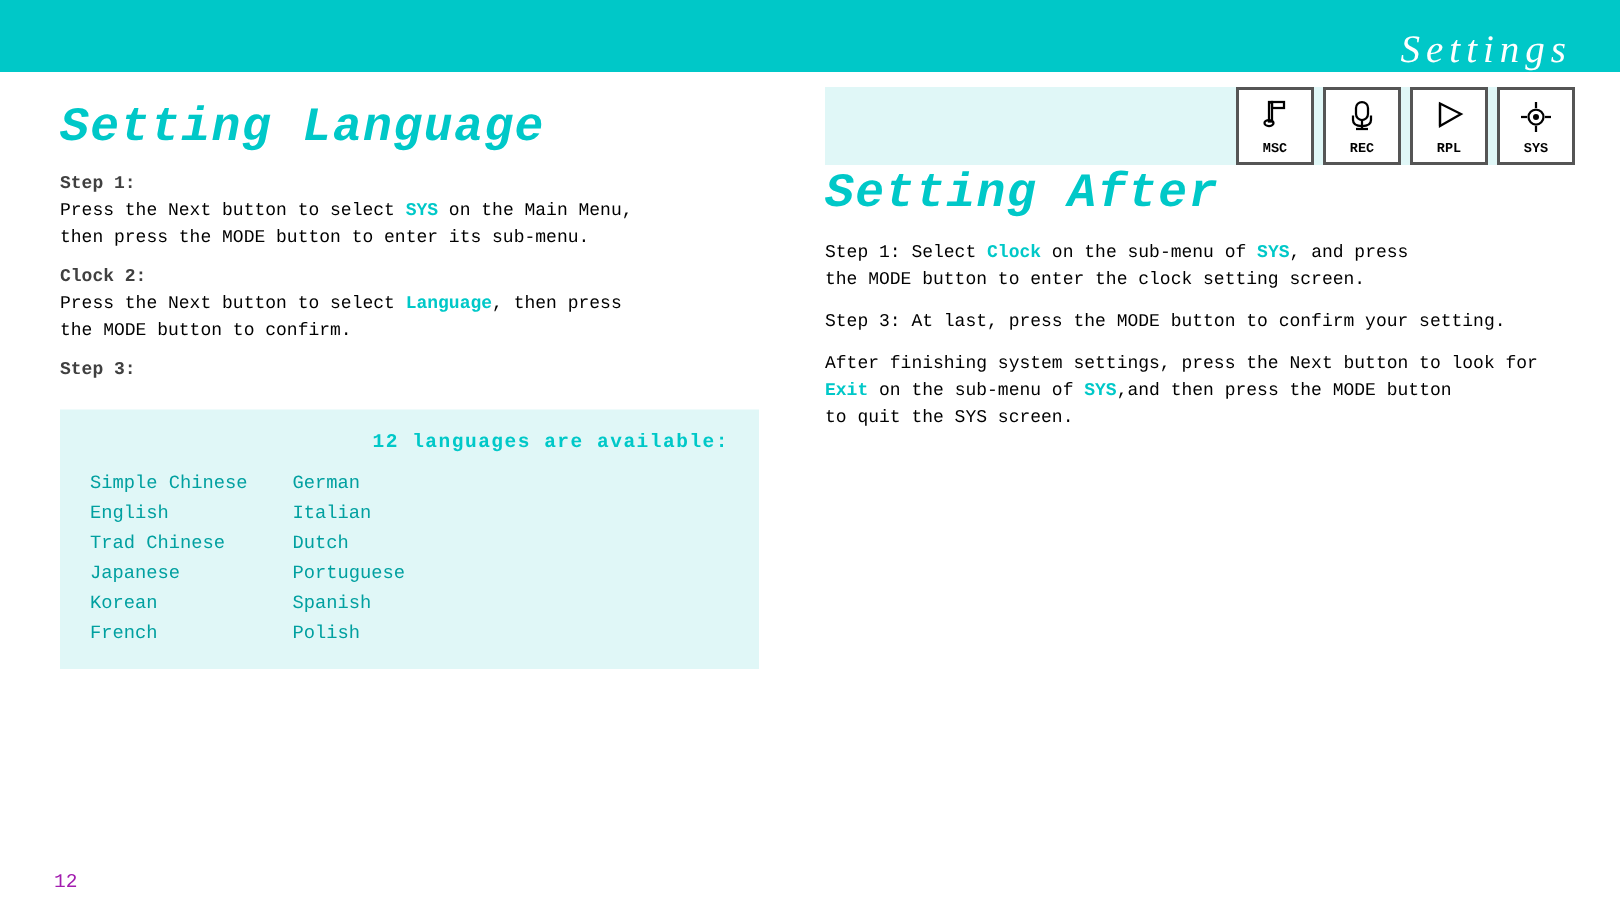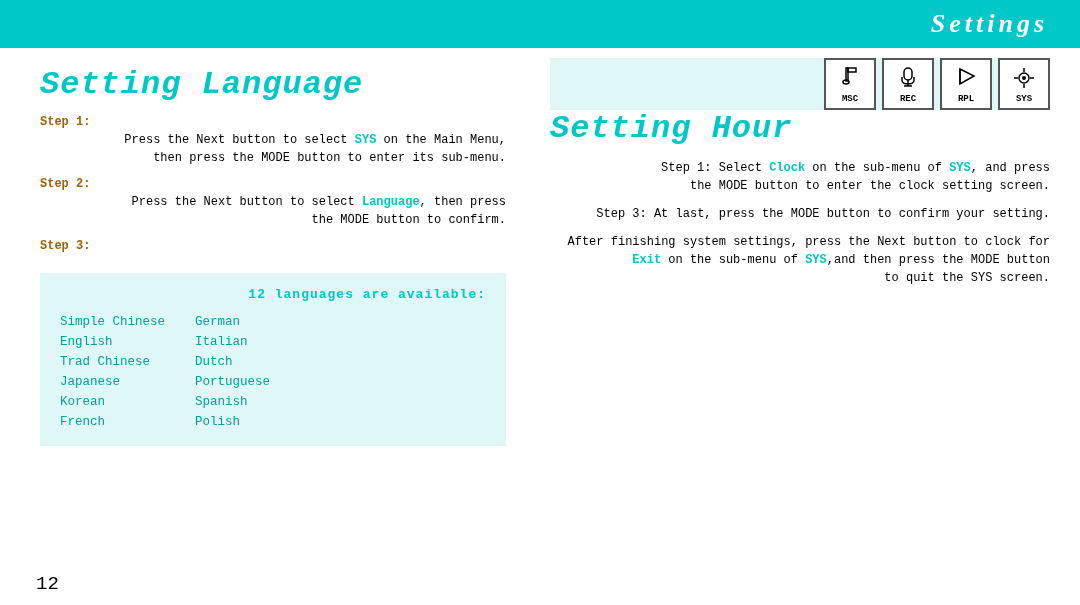--- a/index.html
+++ b/index.html
@@ -12,24 +12,23 @@
       overflow: hidden;
       position: relative;
     }
 
     
     .top-banner {
       width: 100%;
       height: 48px;
       background: #00c8c8;
       display: flex;
-      align-items: center;
+      align-items: flex-end;
       justify-content: flex-end;
       padding-right: 32px;
-      font-weight: bold;
     }
 
     .banner-title {
       font-size: 26px;
       font-style: italic;
       color: #ffffff;
       letter-spacing: 4px;
       font-family: 'Times New Roman', serif;
     }
 
@@ -68,29 +67,28 @@
       letter-spacing: 1px;
     }
 
     .step-block {
       margin-bottom: 10px;
     }
 
     .step-label {
       font-size: 12px;
       font-weight: bold;
-      color: #a16207;
+      color: #404040;
       margin-bottom: 2px;
     }
 
     .step-text {
       font-size: 12px;
       color: #000;
       line-height: 1.5;
-      text-align: right;
     }
 
     .highlight-sys {
       color: #00c8c8;
       font-weight: bold;
     }
 
     .highlight-lang {
       color: #00c8c8;
       font-weight: bold;
@@ -181,22 +179,22 @@
       color: #000;
       margin-top: 2px;
       font-family: 'Courier New', monospace;
       font-weight: bold;
     }
 
     .page-number {
       position: absolute;
       bottom: 10px;
       left: 36px;
-      font-size: 19px;
-      color: #000000;
+      font-size: 13px;
+      color: #a21caf;
       font-family: 'Courier New', monospace;
     }
   </style>
 </head>
 <body>
 
 <div class="top-banner">
   <span class="banner-title">Settings</span>
 </div>
 
@@ -207,21 +205,21 @@
 
     <div class="step-block">
       <div class="step-label">Step 1:</div>
       <div class="step-text">
         <span>Press the Next button to select </span><span class="highlight-sys">SYS</span><span> on the Main Menu,</span><br>
         <span>then press the MODE button to enter its sub-menu.</span>
       </div>
     </div>
 
     <div class="step-block">
-      <div class="step-label">Step 2:</div>
+      <div class="step-label">Clock 2:</div>
       <div class="step-text">
         <span>Press the Next button to select </span><span class="highlight-lang">Language</span><span>, then press</span><br>
         <span>the MODE button to confirm.</span>
       </div>
     </div>
 
     <div class="step-block">
       <div class="step-label">Step 3:</div>
     </div>
 
@@ -289,37 +287,37 @@
             <line x1="4" y1="14" x2="8" y2="14" stroke="#000" stroke-width="1.5"></line>
             <line x1="20" y1="14" x2="24" y2="14" stroke="#000" stroke-width="1.5"></line>
             <circle cx="14" cy="14" r="5" fill="none" stroke="#000" stroke-width="1.5"></circle>
             <circle cx="14" cy="14" r="2" fill="#000"></circle>
           </svg>
           <span class="icon-label">SYS</span>
         </div>
       </div>
     </div>
 
-    <h1 class="section-title">Setting Hour</h1>
+    <h1 class="section-title">Setting After</h1>
 
     <div class="step-block">
       <div class="step-text">
         <span>Step 1: Select </span><span class="highlight-clock">Clock</span><span> on the sub-menu of </span><span class="highlight-sys">SYS</span><span>, and press</span><br>
         <span>the MODE button to enter the clock setting screen.</span>
       </div>
     </div>
 
 
     <div class="step-block">
       <div class="step-text">Step 3: At last, press the MODE button to confirm your setting.</div>
     </div>
 
     <div class="step-block">
       <div class="step-text">
-        <span>After finishing system settings, press the Next button to clock for</span><br>
+        <span>After finishing system settings, press the Next button to look for</span><br>
         <span class="highlight-exit">Exit</span><span> on the sub-menu of </span><span class="highlight-sys">SYS</span><span>,and then press the MODE button</span><br>
         <span>to quit the SYS screen.</span>
       </div>
     </div>
   </div>
 </div>
 
 <div class="page-number">12</div>
 
 </body></html>

